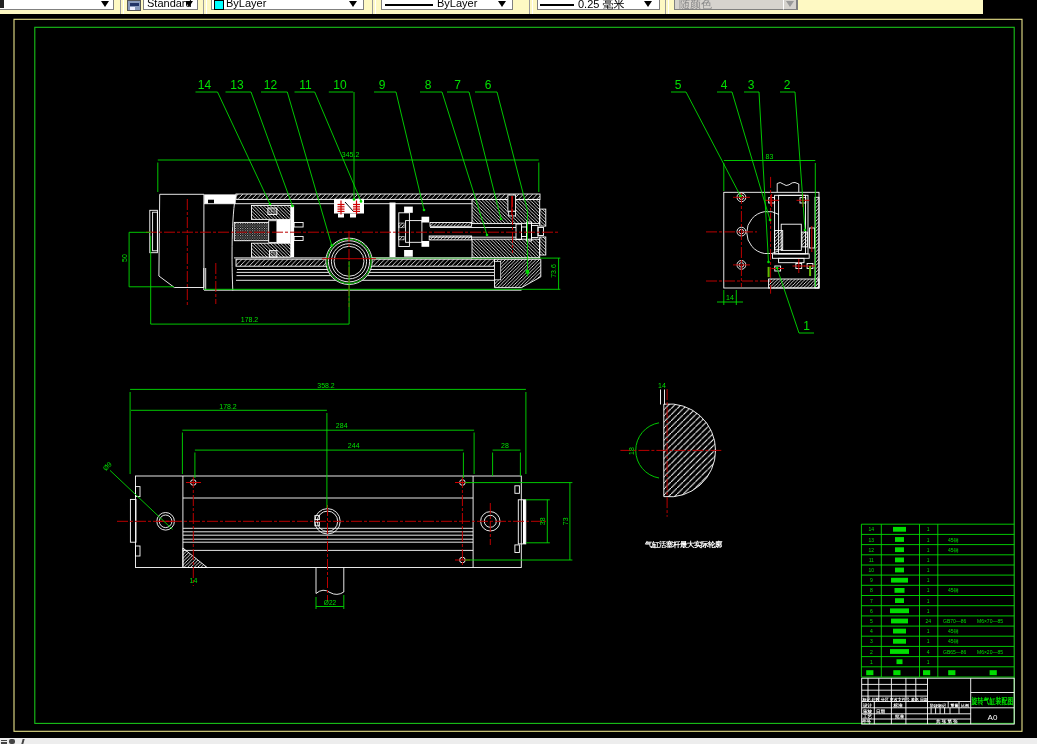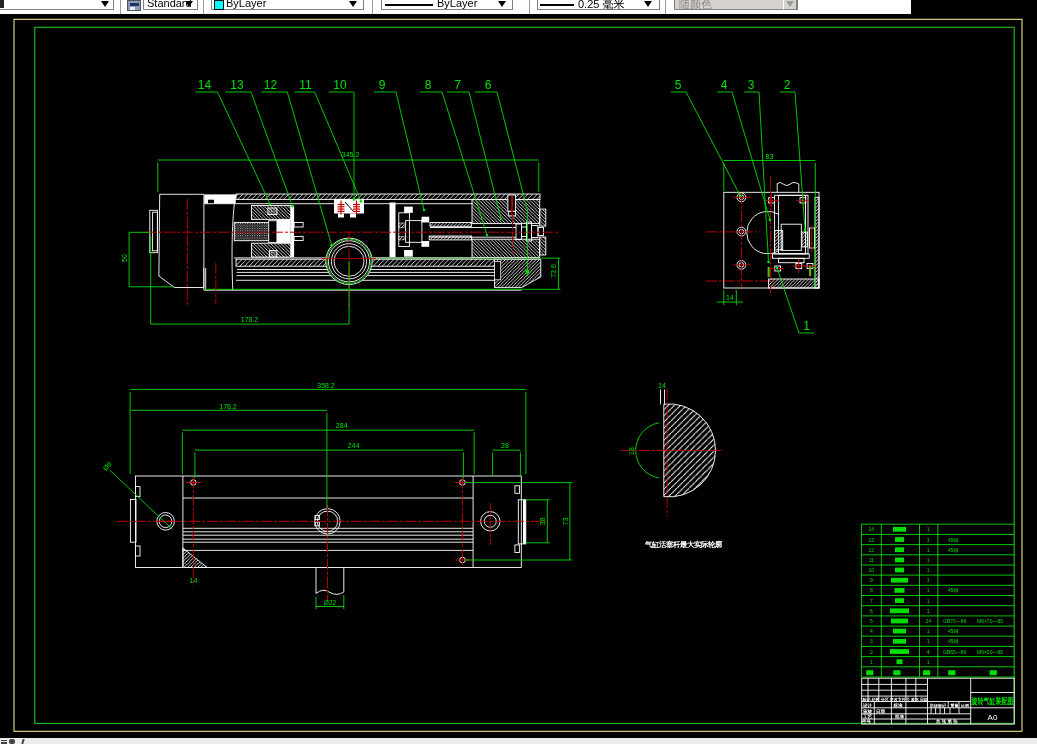--- a/index.html
+++ b/index.html
@@ -1,17 +1,17 @@
 <!DOCTYPE html>
 <html><head>
 <meta charset="utf-8">
 <style>
 html,body{margin:0;padding:0;background:#000;width:1037px;height:744px;overflow:hidden;font-family:"Liberation Sans",sans-serif;}
 #wrap{position:absolute;top:0;left:0;width:1037px;height:744px;}
-#toolbar{position:absolute;top:0;left:0;width:887px;height:14px;background:#ffffff;padding-left:24px;}
+#toolbar{position:absolute;top:0;left:0;width:983px;height:14px;background:#fef9c3;}
 #toolbar .combo{position:absolute;top:-14px;height:24px;background:#fff;border:1px solid #808080;box-sizing:border-box;}
 #toolbar .arrow{position:absolute;top:1px;width:0;height:0;border-left:4px solid transparent;border-right:4px solid transparent;border-top:6px solid #000;}
 #toolbar .groove{position:absolute;top:0;height:14px;width:2px;border-left:1px solid #9a9a9a;border-right:1px solid #fff;}
 #toolbar .txt{position:absolute;top:-3px;font-size:11px;color:#000;white-space:nowrap;}
 #bottombar{position:absolute;top:738px;left:0;width:1037px;height:6px;background:#ededed;}
 svg{position:absolute;top:0;left:0;}
 svg text{font-family:"Liberation Sans",sans-serif;}
 .w{stroke:#fff;fill:none;stroke-width:0.9;}
 .wf{fill:#fff;stroke:none;}
 .ws{stroke:#fff;stroke-width:0.9;}

